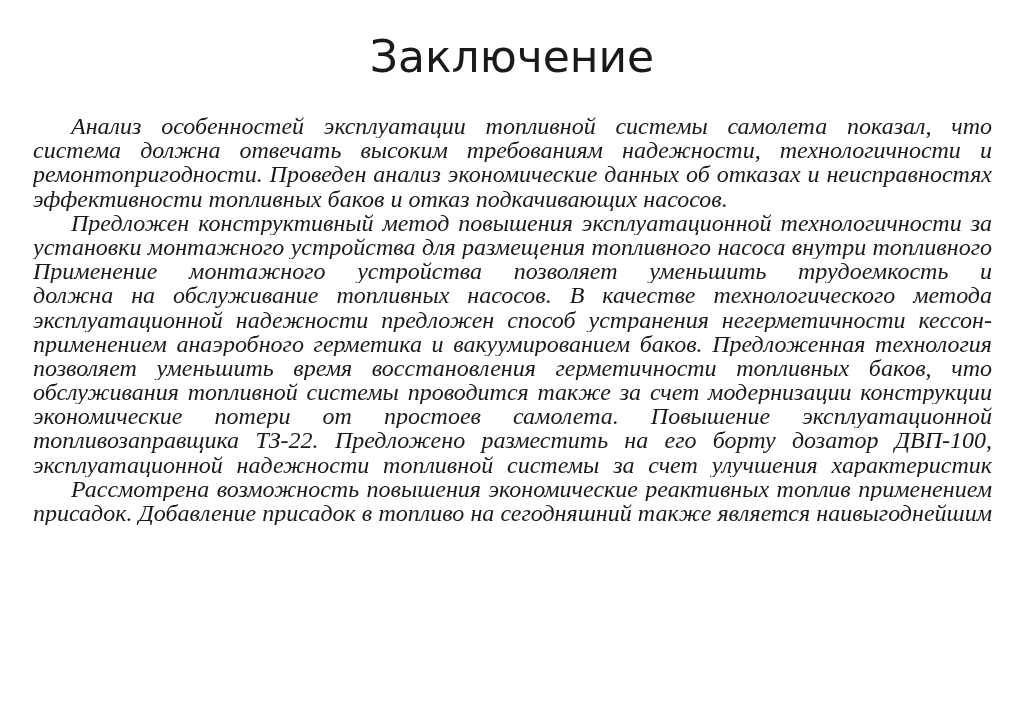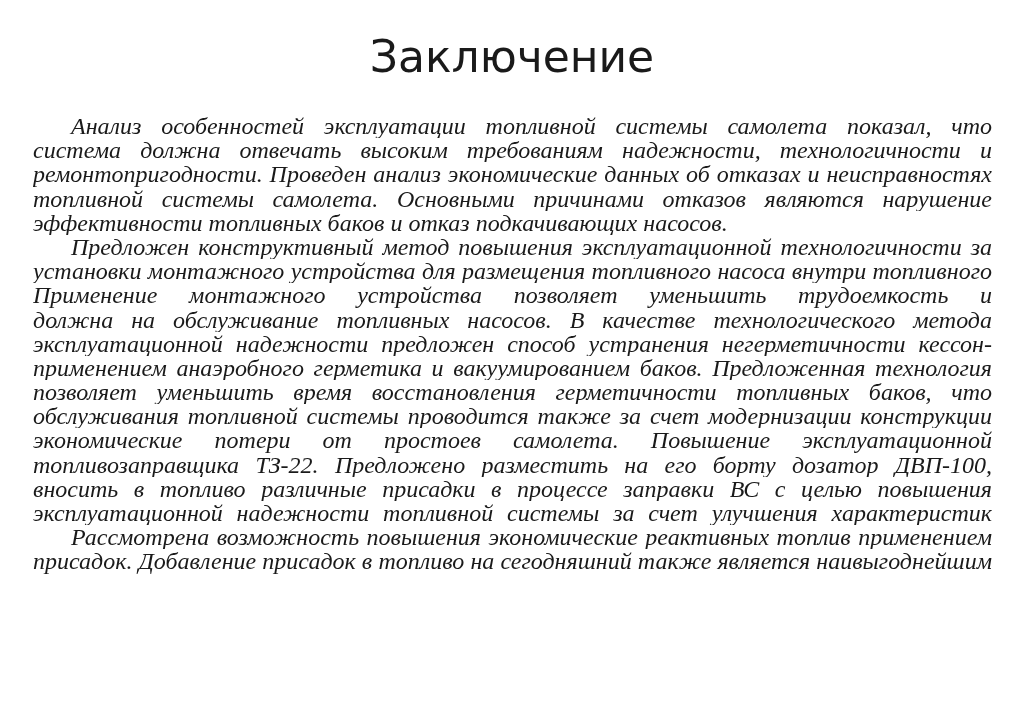--- a/index.html
+++ b/index.html
@@ -65,35 +65,33 @@
 <body>
 
 <div class="slide">
   <h1 class="title">Заключение</h1>
 
   <div class="body">
     <div>
       <span class="line indent">Анализ особенностей эксплуатации топливной системы самолета показал, что топливная</span>
       <span class="line">система должна отвечать высоким требованиям надежности, технологичности и</span>
       <span class="line">ремонтопригодности. Проведен анализ экономические данных об отказах и неисправностях</span>
-      <span class="line">топливной системы самолета. Основными причинами отказов являются нарушение</span>
       <span class="line last">эффективности топливных баков и отказ подкачивающих насосов.</span>
     </div>
     <div>
       <span class="line indent">Предложен конструктивный метод повышения эксплуатационной технологичности за счет</span>
       <span class="line">установки монтажного устройства для размещения топливного насоса внутри топливного бака.</span>
       <span class="line">Применение монтажного устройства позволяет уменьшить трудоемкость и экономические</span>
       <span class="line">должна на обслуживание топливных насосов. В качестве технологического метода повышения</span>
       <span class="line">эксплуатационной надежности предложен способ устранения негерметичности  кессон-баков</span>
       <span class="line">применением анаэробного герметика и вакуумированием баков. Предложенная технология</span>
       <span class="line">позволяет уменьшить время восстановления герметичности топливных баков, что снижает</span>
       <span class="line">обслуживания топливной системы проводится также за счет модернизации конструкции</span>
       <span class="line">экономические потери от простоев самолета. Повышение эксплуатационной технологичности</span>
       <span class="line">топливозаправщика ТЗ-22. Предложено разместить на его борту дозатор ДВП-100, позволяющий</span>
-      <span class="line">вносить в топливо различные присадки в процессе заправки ВС с целью повышения</span>
       <span class="line last">эксплуатационной надежности топливной системы за счет улучшения характеристик топлива.</span>
     </div>
     <div>
       <span class="line indent">Рассмотрена возможность повышения экономические реактивных топлив применением</span>
       <span class="line">присадок. Добавление присадок в топливо на сегодняшний также является наивыгоднейшим</span>
     </div>
   </div>
 </div>
 
 </body></html>

